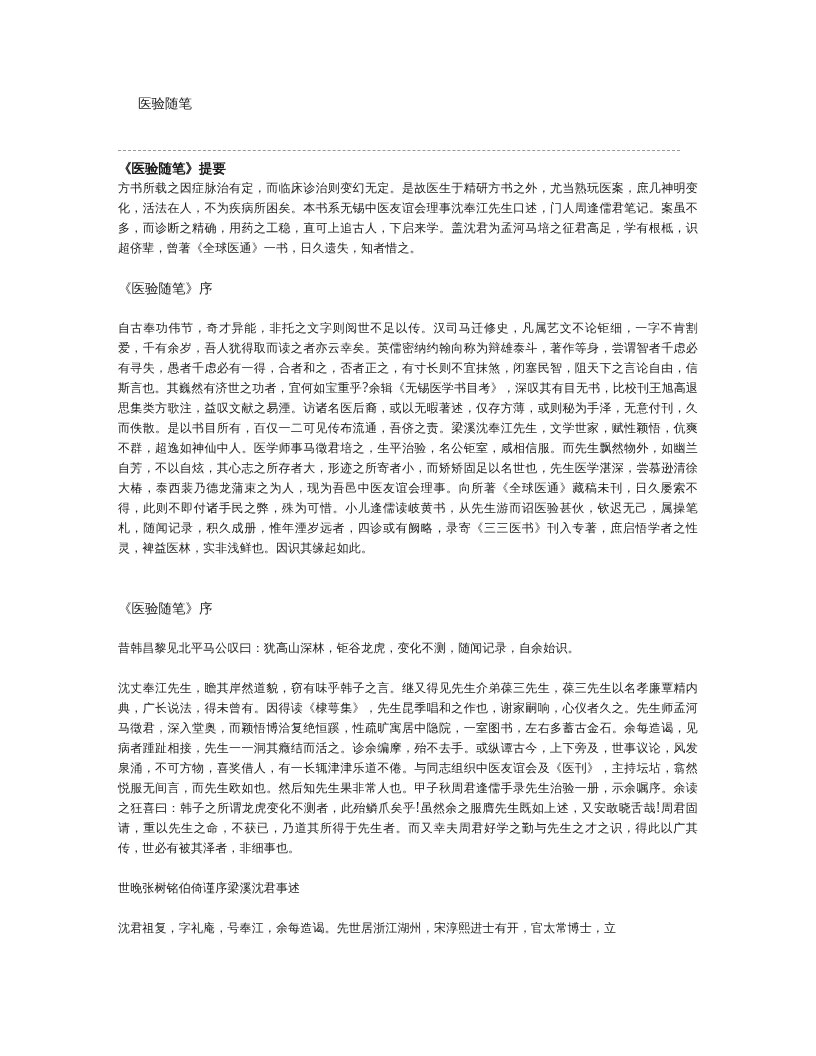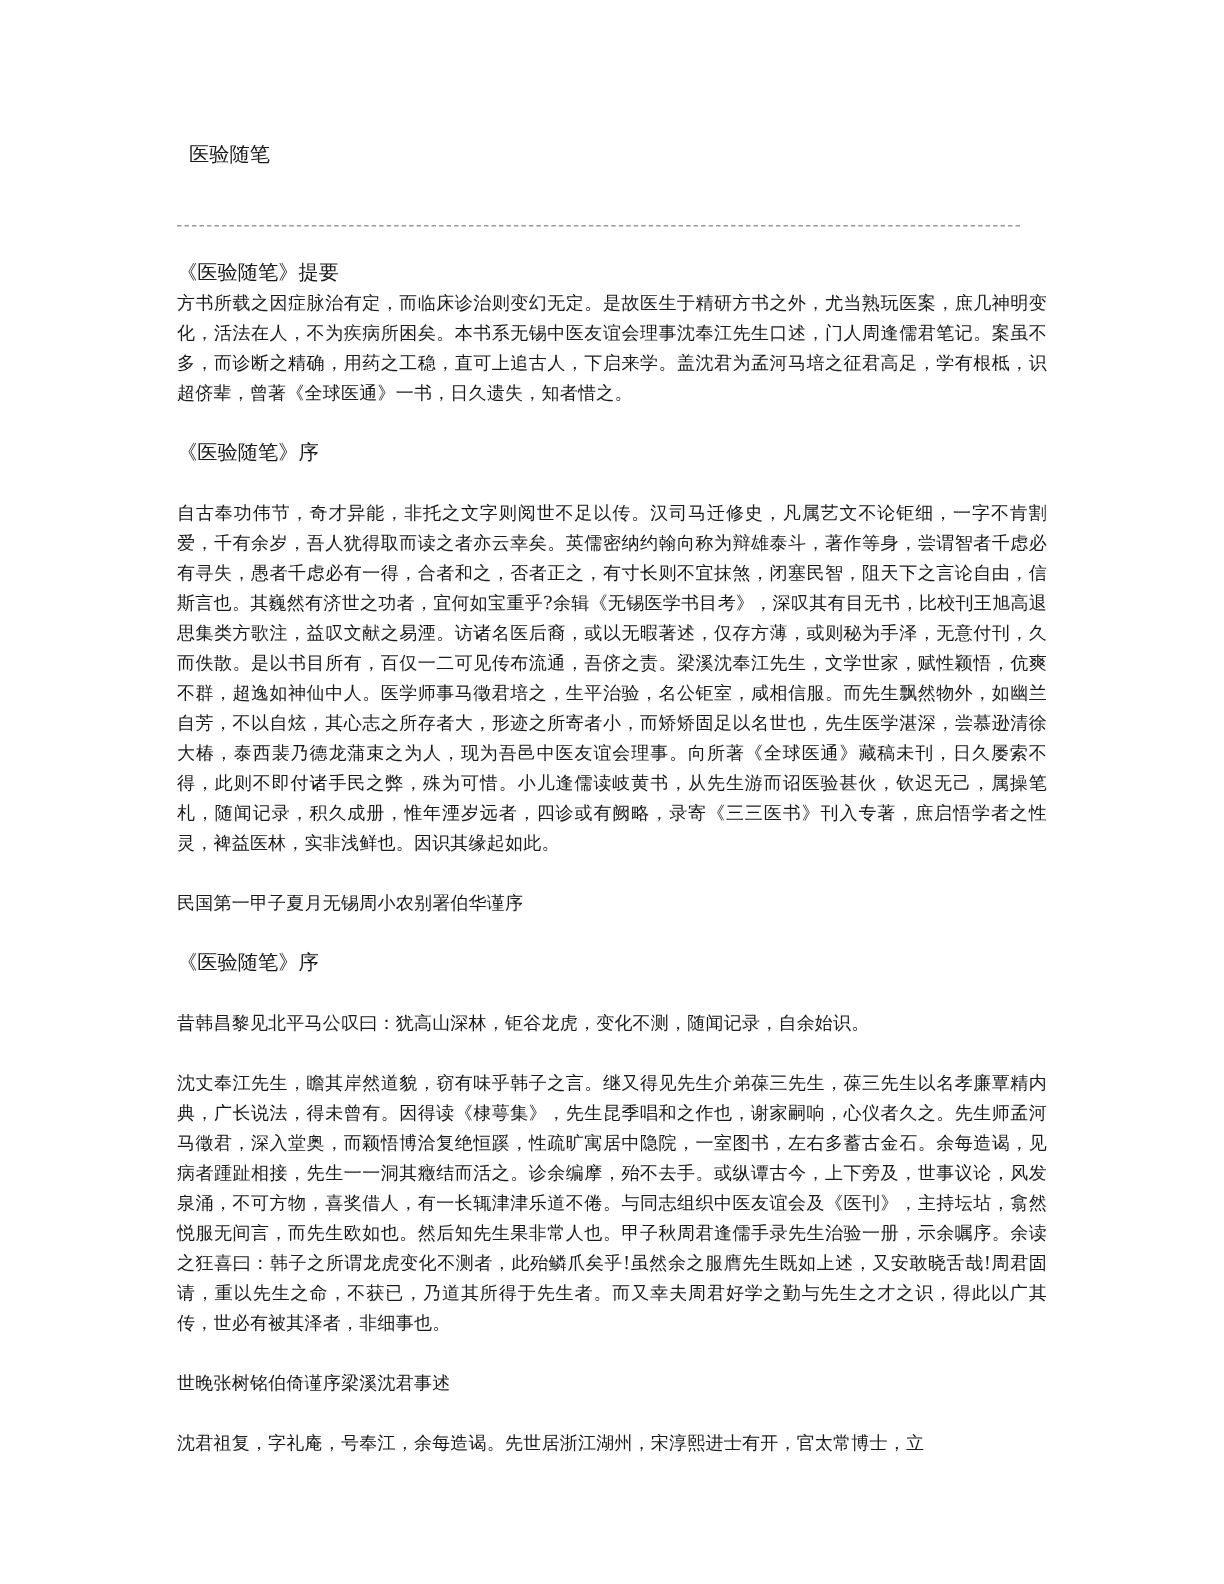--- a/index.html
+++ b/index.html
@@ -22,42 +22,42 @@
     width: 580px;
   }
   .site-title {
     font-size: 13.5px;
     line-height: 18px;
     margin: 0;
   }
   .book-title {
     font-size: 13.5px;
     line-height: 18px;
-    margin: 0 0 0 8px;
+    margin: 0 0 0 20px;
   }
   .separator {
     margin-top: 38px;
     width: 562px;
     height: 0;
     border-top: 1px dashed #9a9a9a;
   }
   .sec-heading {
     font-size: 13.5px;
     line-height: 20px;
     margin: 0;
   }
   .para {
     font-size: 12px;
     line-height: 20px;
     margin: 0;
     text-align: justify;
     letter-spacing: 0.15px;
   }
   .gap { height: 20px; }
-  .first-head { margin-top: 21px; }
+  .first-head { margin-top: 7px; font-weight: bold; }
 </style>
 </head>
 <body>
 
 <div class="page">
   <p class="book-title">医验随笔</p>
 
   <div class="separator"></div>
 
   <div>
@@ -65,21 +65,20 @@
     <p class="para">方书所载之因症脉治有定，而临床诊治则变幻无定。是故医生于精研方书之外，尤当熟玩医案，庶几神明变化，活法在人，不为疾病所困矣。本书系无锡中医友谊会理事沈奉江先生口述，门人周逢儒君笔记。案虽不多，而诊断之精确，用药之工稳，直可上追古人，下启来学。盖沈君为孟河马培之征君高足，学有根柢，识超侪辈，曾著《全球医通》一书，日久遗失，知者惜之。</p>
   </div>
 
   <div class="gap"></div>
 
   <div>
     <p class="sec-heading">《医验随笔》序</p>
     <div class="gap"></div>
     <p class="para">自古奉功伟节，奇才异能，非托之文字则阅世不足以传。汉司马迁修史，凡属艺文不论钜细，一字不肯割爱，千有余岁，吾人犹得取而读之者亦云幸矣。英儒密纳约翰向称为辩雄泰斗，著作等身，尝谓智者千虑必有寻失，愚者千虑必有一得，合者和之，否者正之，有寸长则不宜抹煞，闭塞民智，阻天下之言论自由，信斯言也。其巍然有济世之功者，宜何如宝重乎?余辑《无锡医学书目考》，深叹其有目无书，比校刊王旭高退思集类方歌注，益叹文献之易湮。访诸名医后裔，或以无暇著述，仅存方薄，或则秘为手泽，无意付刊，久而佚散。是以书目所有，百仅一二可见传布流通，吾侪之责。梁溪沈奉江先生，文学世家，赋性颖悟，伉爽不群，超逸如神仙中人。医学师事马徵君培之，生平治验，名公钜室，咸相信服。而先生飘然物外，如幽兰自芳，不以自炫，其心志之所存者大，形迹之所寄者小，而矫矫固足以名世也，先生医学湛深，尝慕逊清徐大椿，泰西裴乃德龙蒲束之为人，现为吾邑中医友谊会理事。向所著《全球医通》藏稿未刊，日久屡索不得，此则不即付诸手民之弊，殊为可惜。小儿逢儒读岐黄书，从先生游而诏医验甚伙，钦迟无己，属操笔札，随闻记录，积久成册，惟年湮岁远者，四诊或有阙略，录寄《三三医书》刊入专著，庶启悟学者之性灵，裨益医林，实非浅鲜也。因识其缘起如此。</p>
     <div class="gap"></div>
-    <p class="para">民国第一甲子夏月无锡周小农别署伯华谨序</p>
   </div>
 
   <div class="gap"></div>
 
   <div>
     <p class="sec-heading">《医验随笔》序</p>
     <div class="gap"></div>
     <p class="para">昔韩昌黎见北平马公叹曰：犹高山深林，钜谷龙虎，变化不测，随闻记录，自余始识。</p>
     <div class="gap"></div>
     <p class="para">沈丈奉江先生，瞻其岸然道貌，窃有味乎韩子之言。继又得见先生介弟葆三先生，葆三先生以名孝廉覃精内典，广长说法，得未曾有。因得读《棣萼集》，先生昆季唱和之作也，谢家嗣响，心仪者久之。先生师孟河马徵君，深入堂奥，而颖悟博洽复绝恒蹊，性疏旷寓居中隐院，一室图书，左右多蓄古金石。余每造谒，见病者踵趾相接，先生一一洞其癥结而活之。诊余编摩，殆不去手。或纵谭古今，上下旁及，世事议论，风发泉涌，不可方物，喜奖借人，有一长辄津津乐道不倦。与同志组织中医友谊会及《医刊》，主持坛坫，翕然悦服无间言，而先生欧如也。然后知先生果非常人也。甲子秋周君逢儒手录先生治验一册，示余嘱序。余读之狂喜曰：韩子之所谓龙虎变化不测者，此殆鳞爪矣乎!虽然余之服膺先生既如上述，又安敢晓舌哉!周君固请，重以先生之命，不获已，乃道其所得于先生者。而又幸夫周君好学之勤与先生之才之识，得此以广其传，世必有被其泽者，非细事也。</p>

